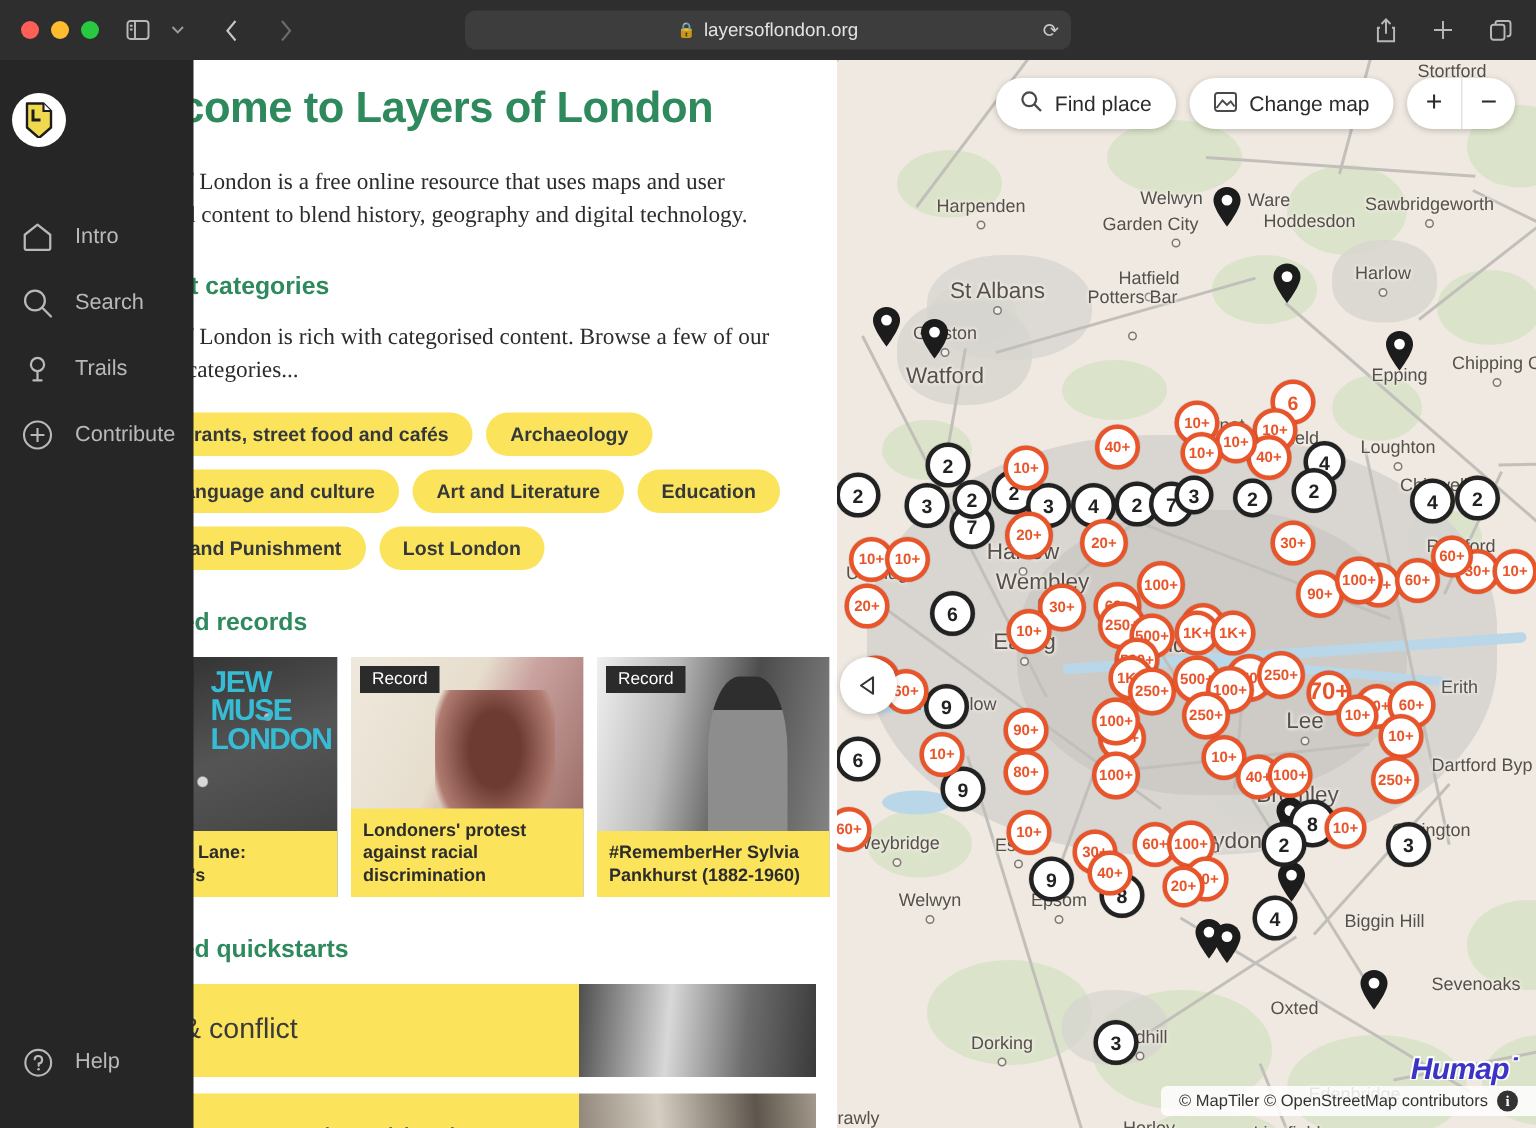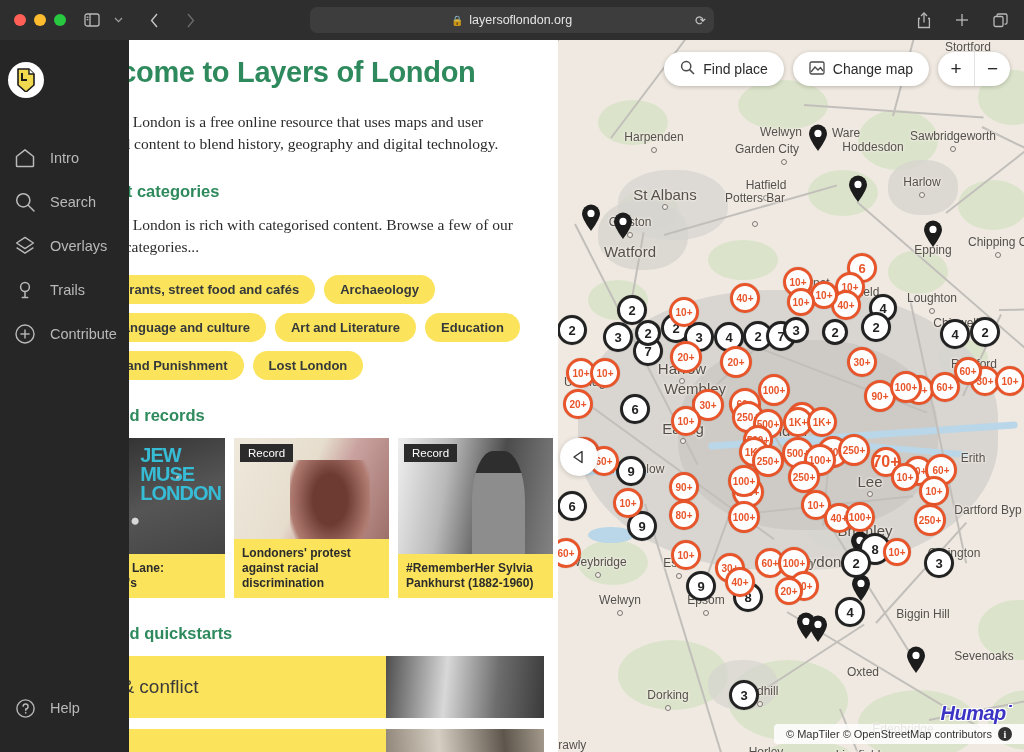--- a/index.html
+++ b/index.html
@@ -652,29 +652,20 @@
           <span class="nav-ico">
             <svg width="22" height="22" viewBox="0 0 22 22" fill="none" stroke="currentColor" stroke-width="1.5">
               <circle cx="9.3" cy="9.3" r="6.6"></circle>
               <line x1="14.2" y1="14.2" x2="20" y2="20" stroke-linecap="round"></line>
             </svg>
           </span>
           <span>Search</span>
         </div>
         <div class="nav-item">
           <span class="nav-ico">
-            <svg width="22" height="22" viewBox="0 0 22 22" fill="none" stroke="currentColor" stroke-width="1.4" stroke-linejoin="round">
-              <path d="M11 2.4 19.4 8 11 13.6 2.6 8z"></path>
-              <path d="M2.6 12.6 11 18.2l8.4-5.6"></path>
-            </svg>
-          </span>
-          <span>Overlays</span>
-        </div>
-        <div class="nav-item">
-          <span class="nav-ico">
             <svg width="22" height="22" viewBox="0 0 22 22" fill="none" stroke="currentColor" stroke-width="1.5">
               <circle cx="11" cy="8" r="4.4"></circle>
               <path d="M11 12.6v5.2M8.3 18.6h5.4" stroke-linecap="round"></path>
             </svg>
           </span>
           <span>Trails</span>
         </div>
         <div class="nav-item">
           <span class="nav-ico">
             <svg width="22" height="22" viewBox="0 0 22 22" fill="none" stroke="currentColor" stroke-width="1.4">

